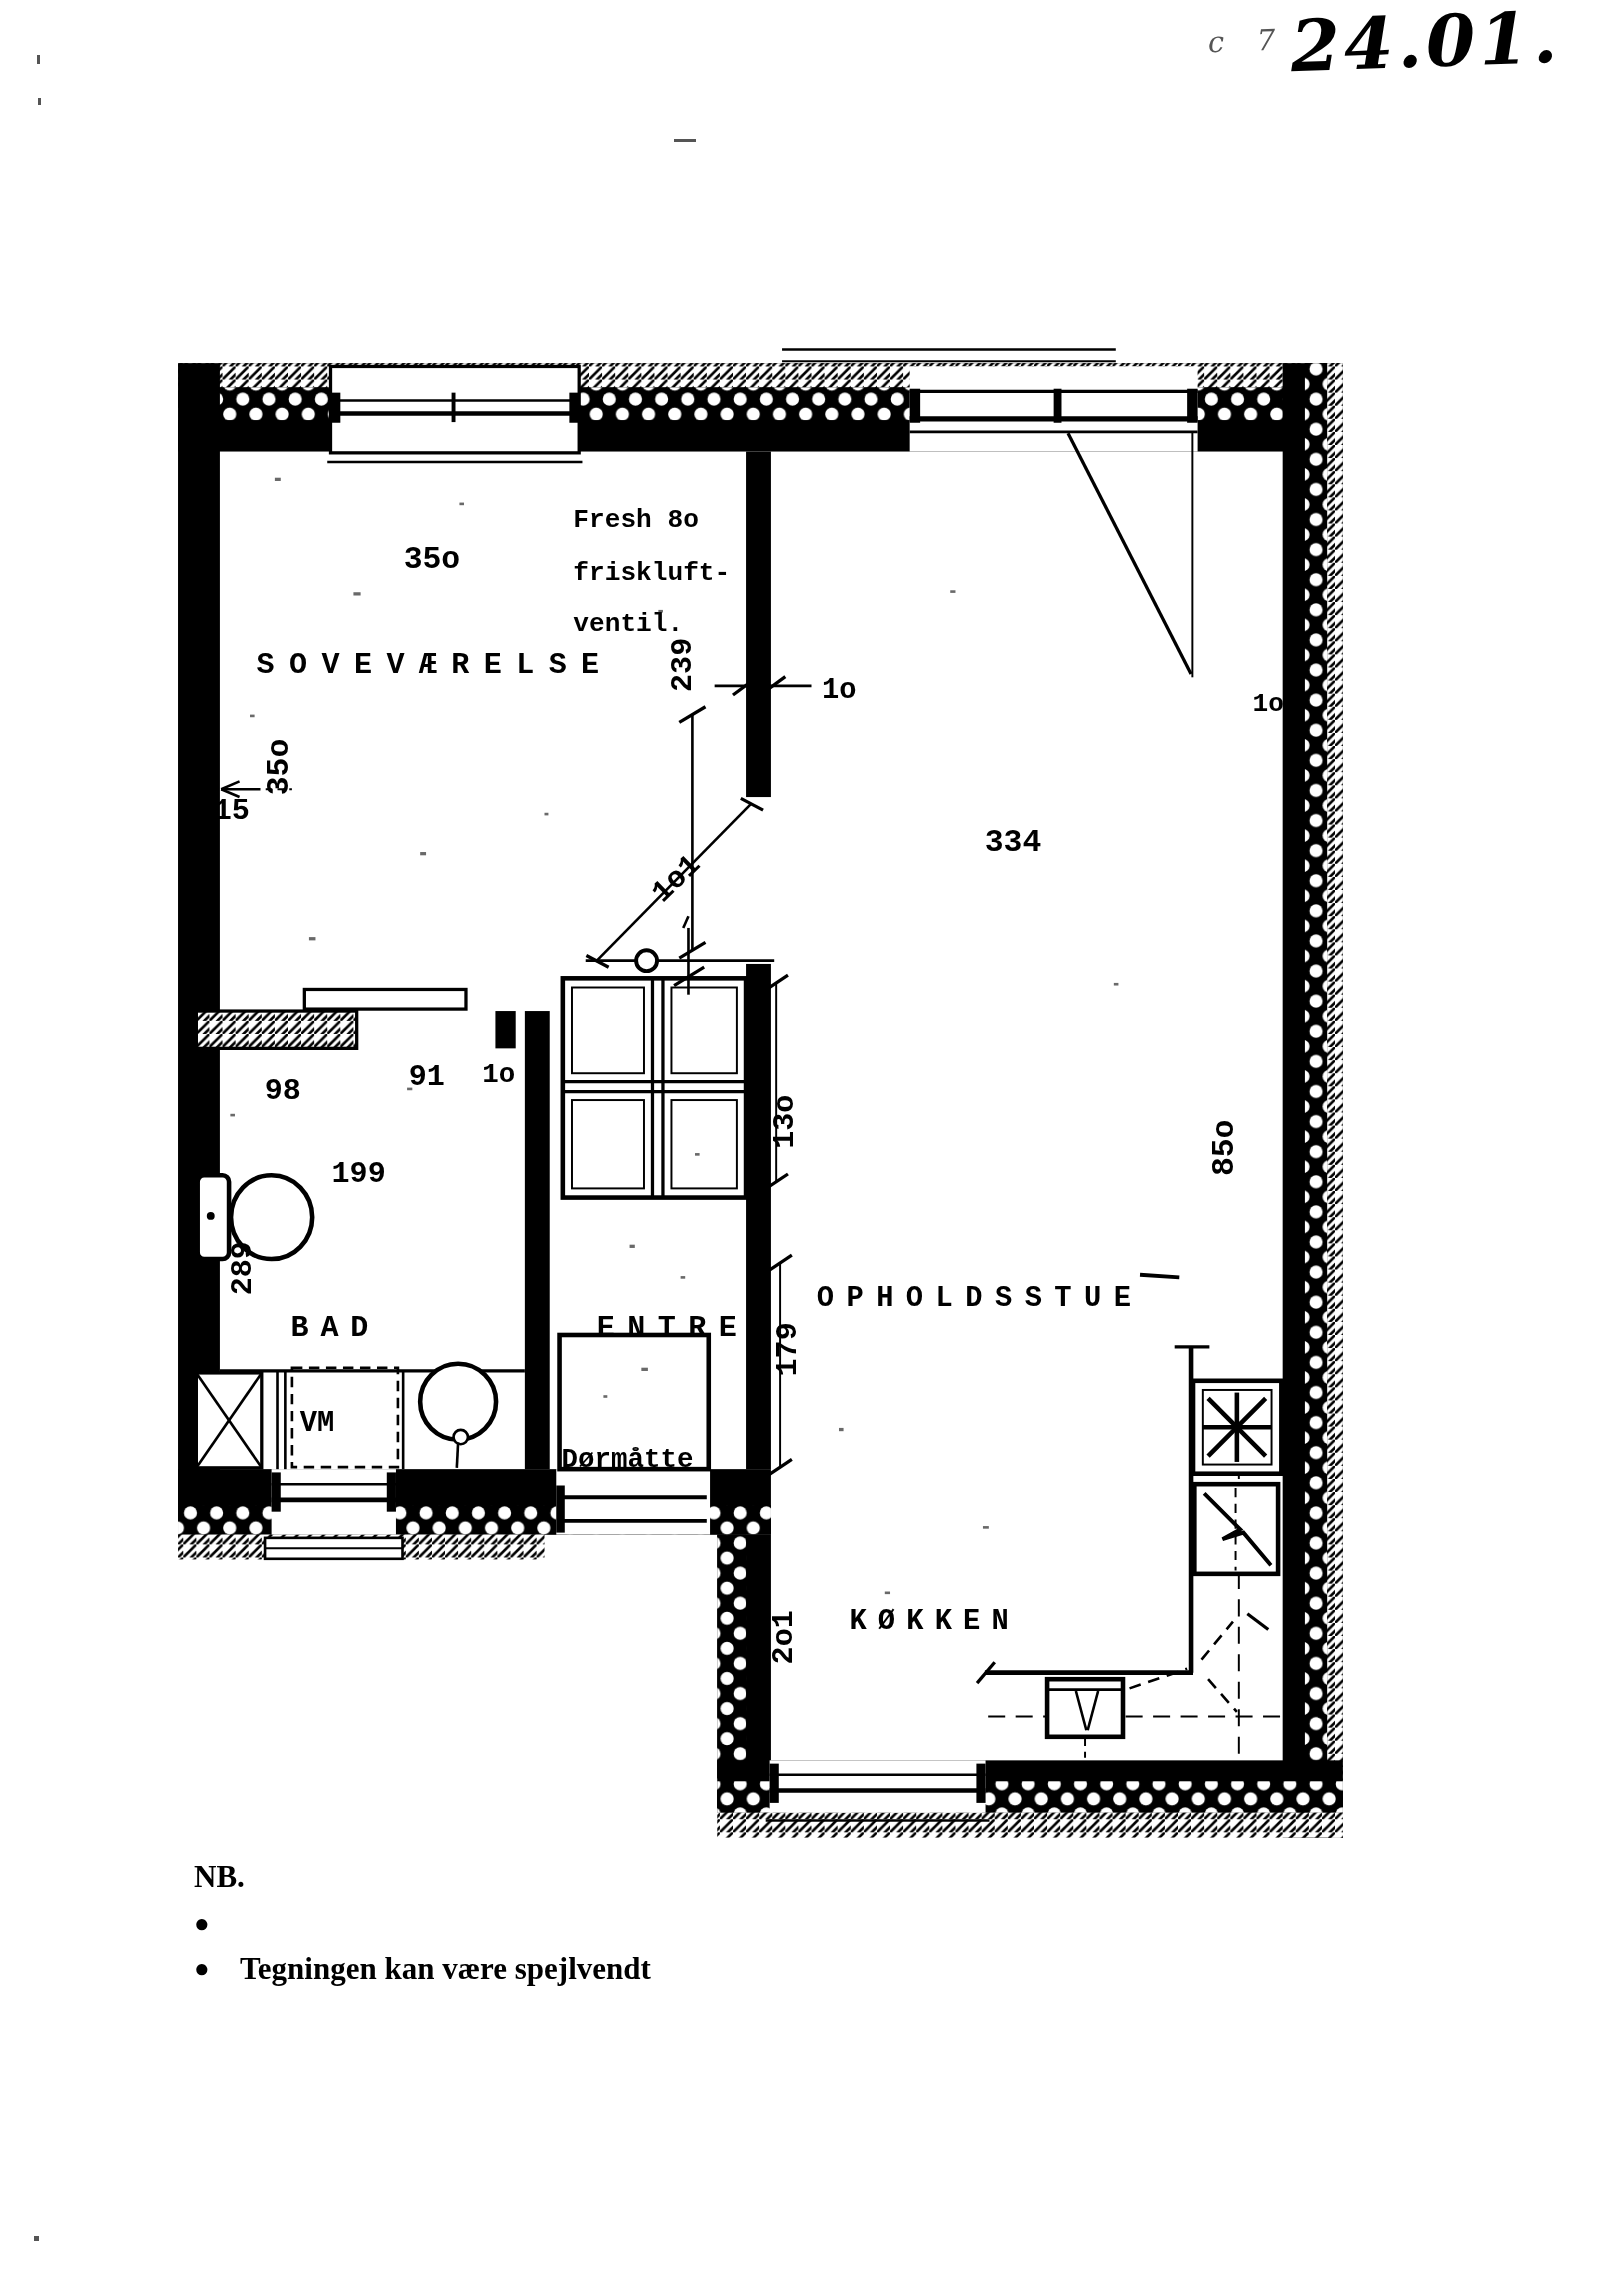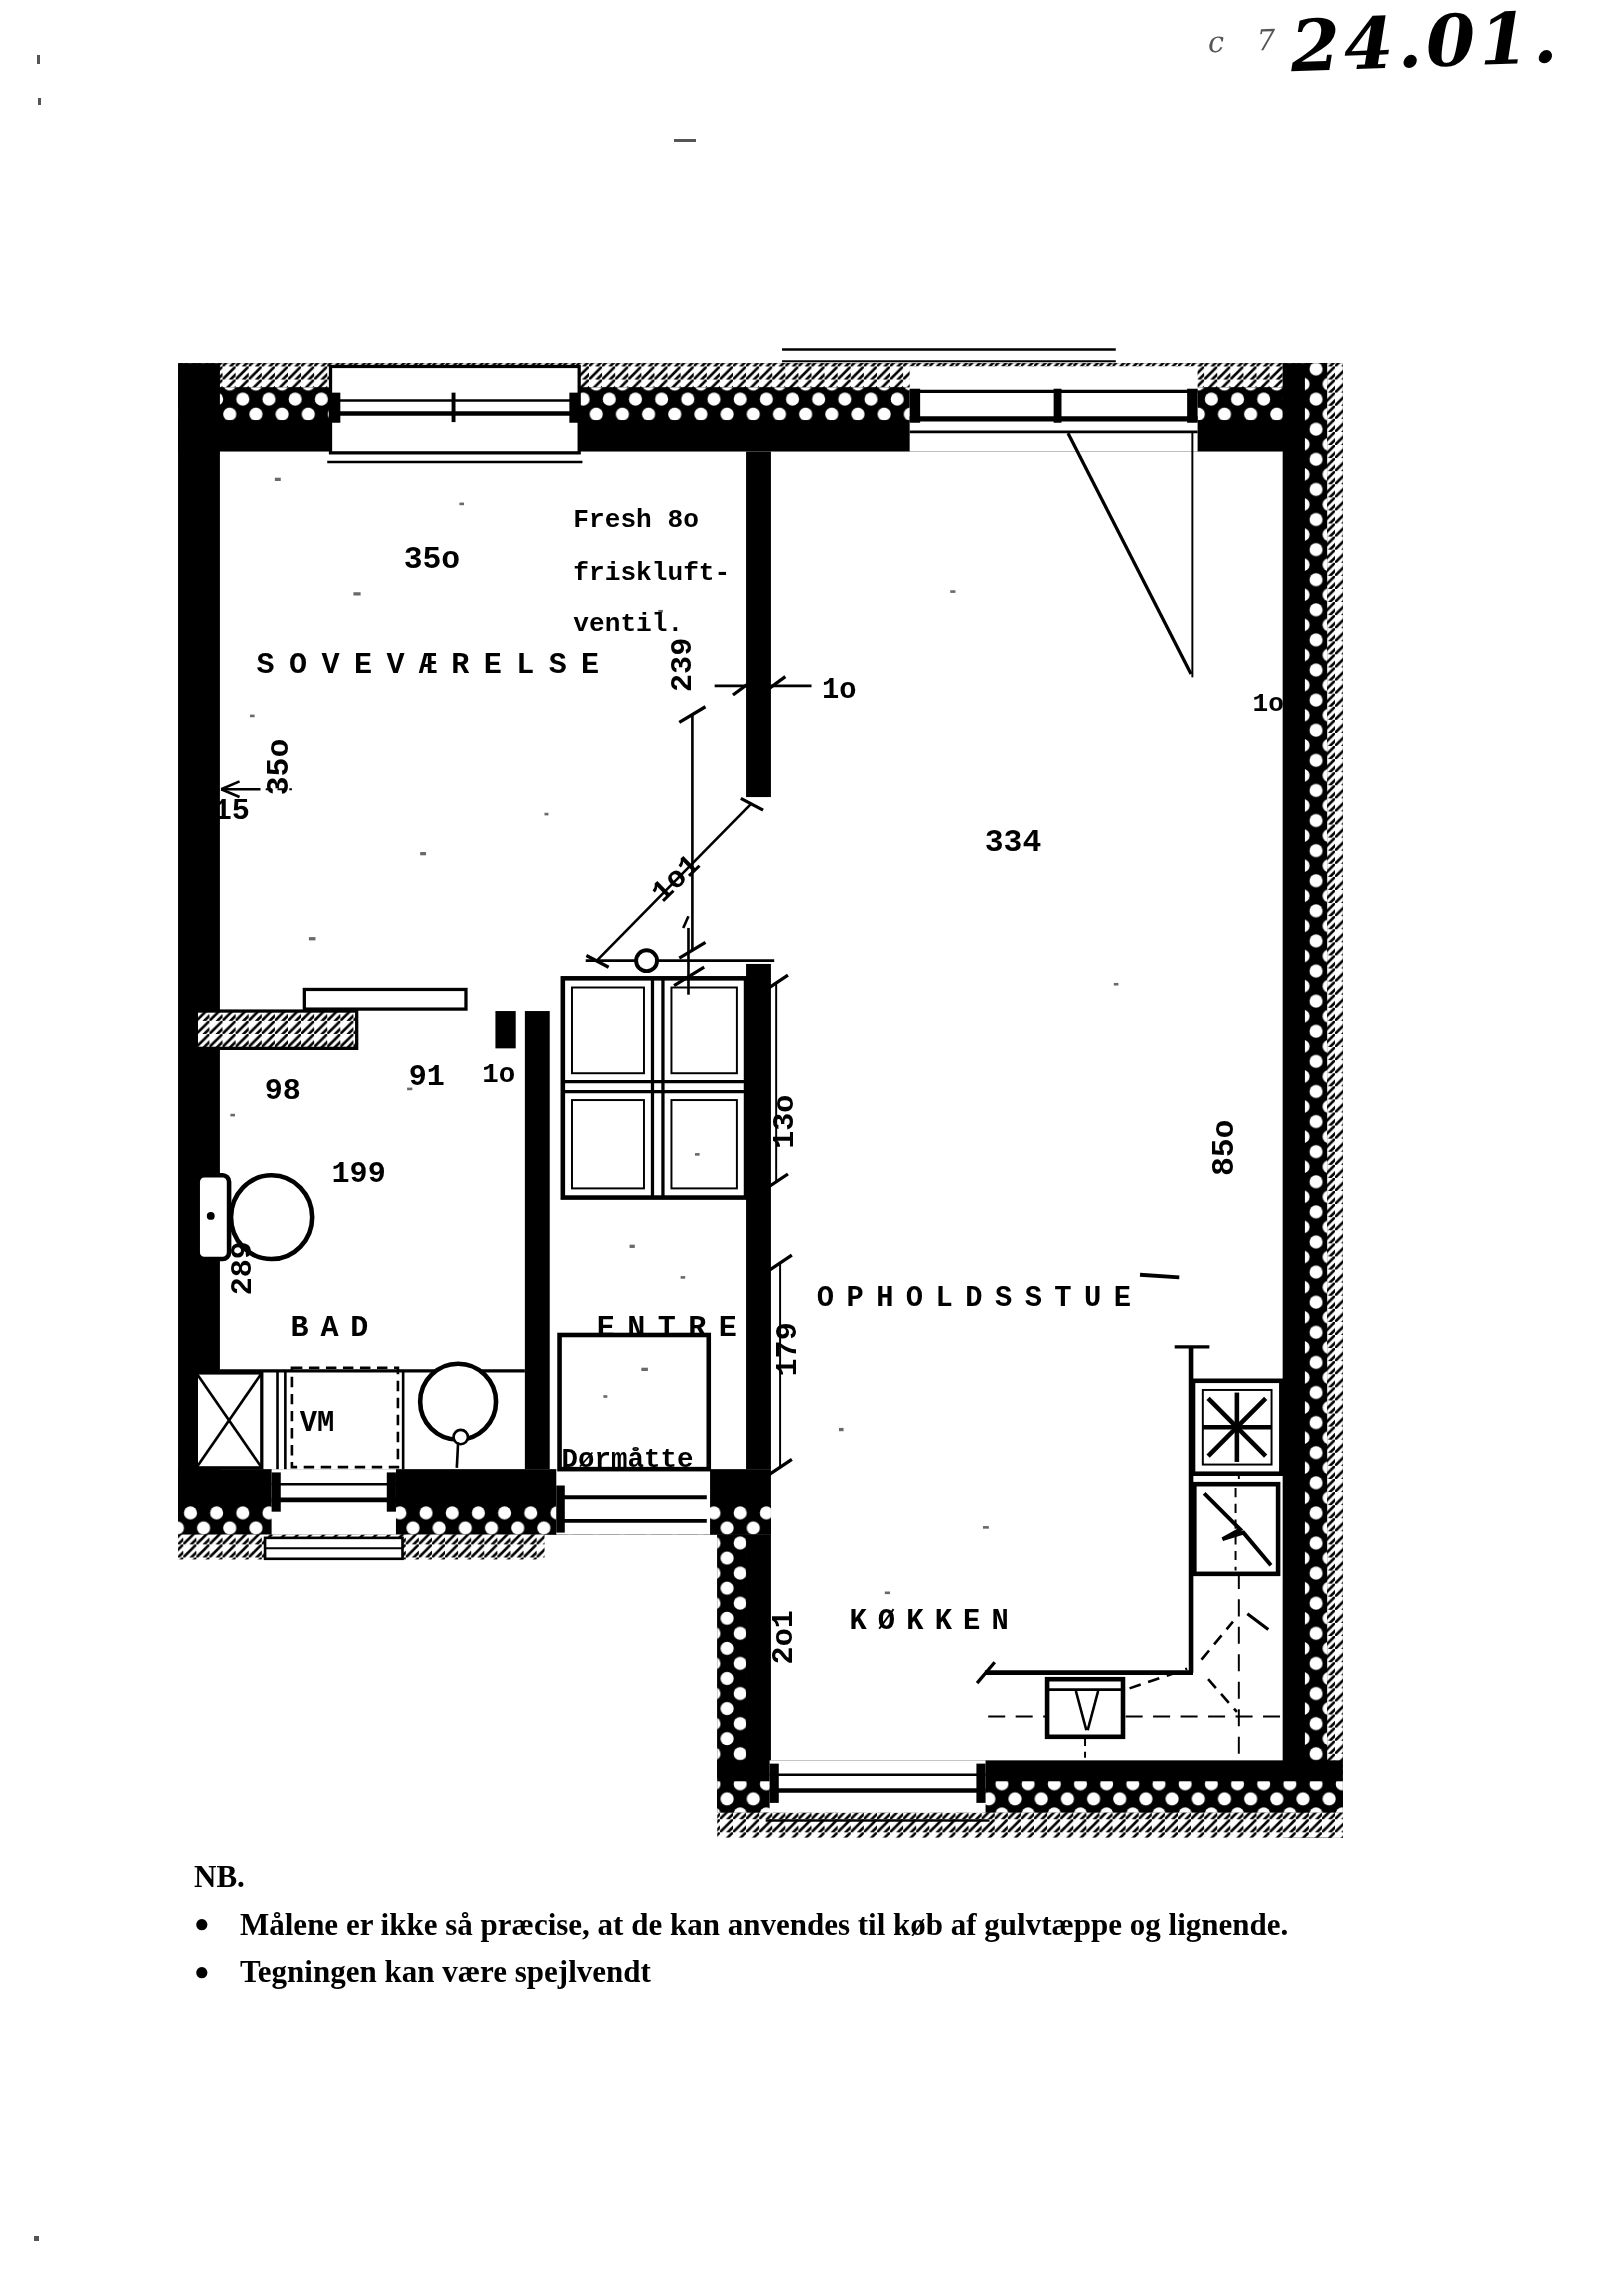--- a/index.html
+++ b/index.html
@@ -300,21 +300,20 @@
         <rect x="1352" y="2432" width="8" height="4"></rect>
       <rect x="980" y="2090" width="10" height="5"></rect>
         <rect x="1040" y="1950" width="7" height="4"></rect>
     </g>
   </svg>
 
   <div class="nb">
     <div class="heading">NB.</div>
     <div class="row">
       <span class="bullet">●</span>
-      <span>Målene er ikke så præcise, at de kan anvendes til køb af gulvtæppe og lignende.</span>
     </div>
     <div class="row">
       <span class="bullet">●</span>
       <span>Tegningen kan være spejlvendt</span>
     </div>
   </div>
 
 </div>
 
 

